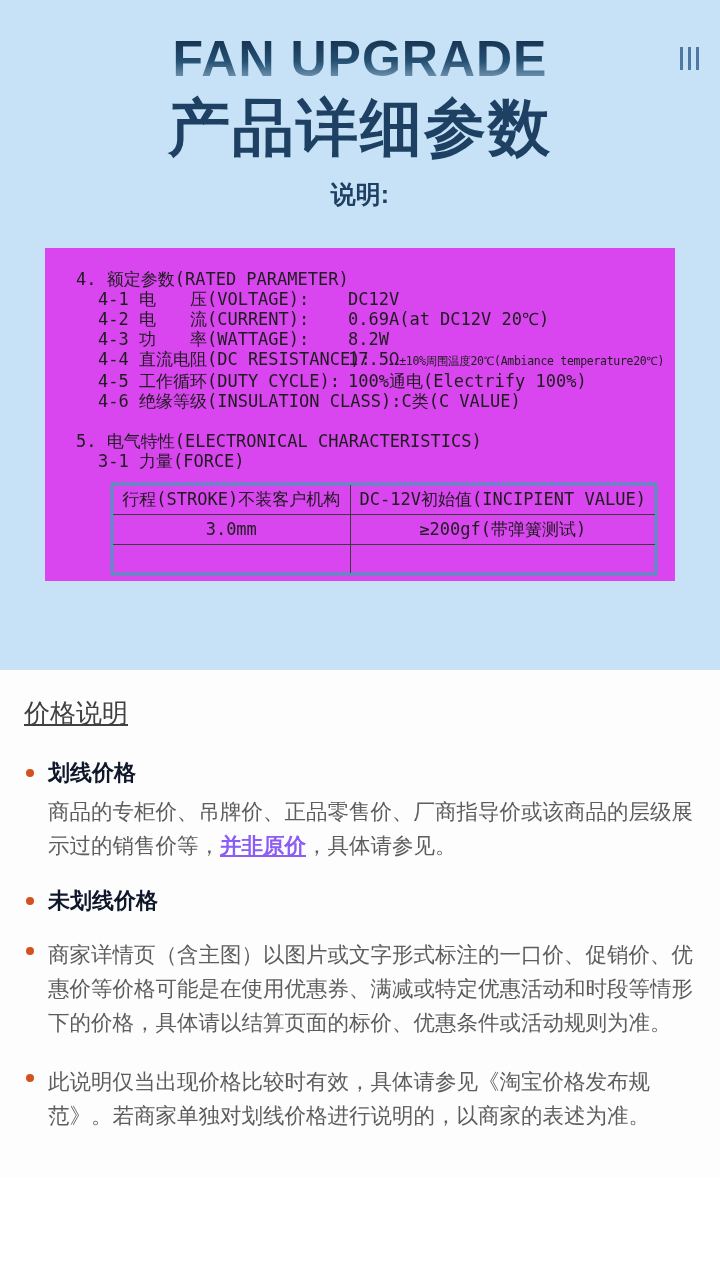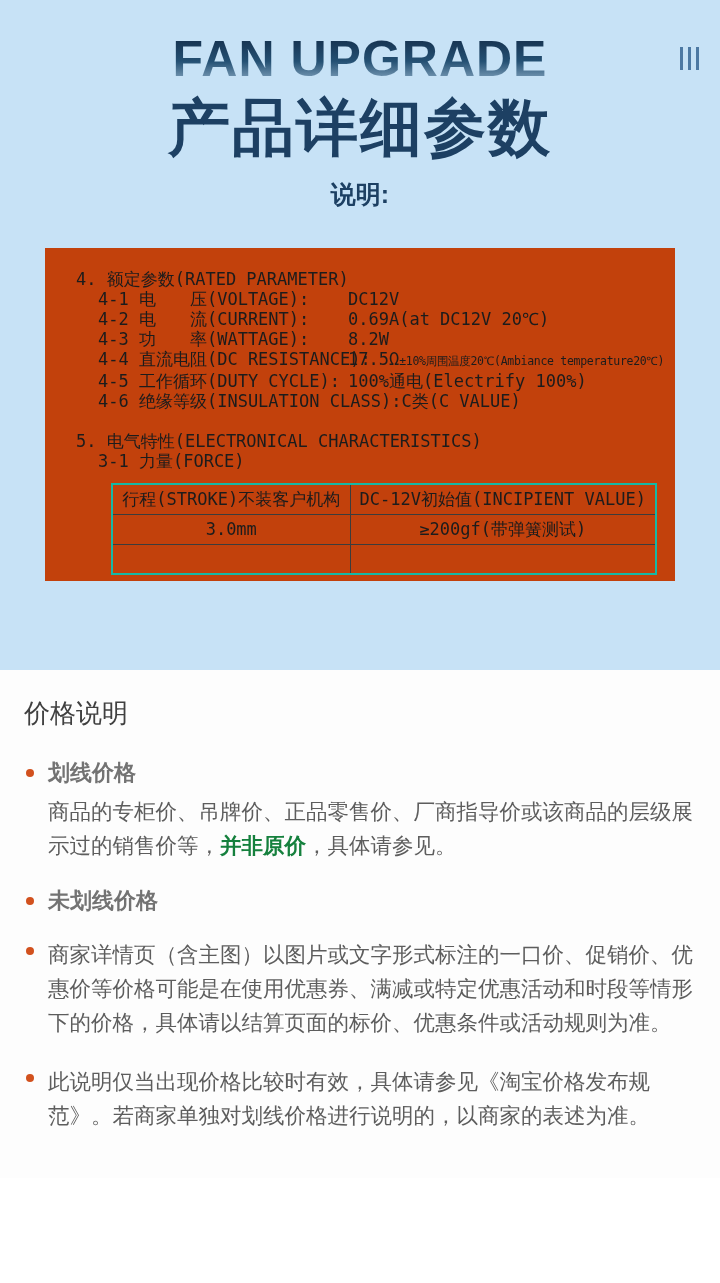--- a/index.html
+++ b/index.html
@@ -61,21 +61,21 @@
     line-height: 28px;
     font-weight: 700;
     color: #1d4063;
   }
 
   
   .spec-card {
     width: 630px;
     height: 333px;
     margin: 40px auto 0 auto;
-    background: #c2410c;
+    background: #d946ef;
     color: #1c1c1c;
     font-family: "DejaVu Sans Mono", "Liberation Mono", monospace;
     padding: 21px 24px 0 31px;
   }
   .spec-title {
     font-size: 17px;
     line-height: 20px;
     white-space: nowrap;
   }
   .spec-rows { margin-left: 22px; }
@@ -118,51 +118,53 @@
   .price {
     width: 720px;
     background: #fdfdfd;
     padding: 28px 27px 20px 24px;
   }
   .price-title {
     font-size: 26px;
     line-height: 30px;
     color: #404040;
     margin-bottom: 32px;
+    text-decoration: underline;
   }
   ul.price-items { list-style: none; }
   ul.price-items li {
     position: relative;
     padding-left: 24px;
     margin-bottom: 25px;
   }
   .dot {
     position: absolute;
     left: 2px;
     top: 9px;
     width: 8px;
     height: 8px;
     border-radius: 50%;
     background: #d2511e;
   }
   .item-heading {
     font-size: 22px;
     line-height: 25px;
     font-weight: 700;
-    color: #737373;
+    color: #0f172a;
     margin-bottom: 10px;
   }
   ul.price-items p {
     font-size: 21.5px;
     line-height: 34px;
     color: #5d5d5d;
   }
   ul.price-items p span.b {
     font-weight: 700;
-    color: #15803d;
+    color: #8b5cf6;
+    text-decoration: underline;
   }
 </style>
 </head>
 <body>
 
 <div class="hero">
   <div class="menu-icon">
     <i></i>
       <i></i>
       <i></i>

